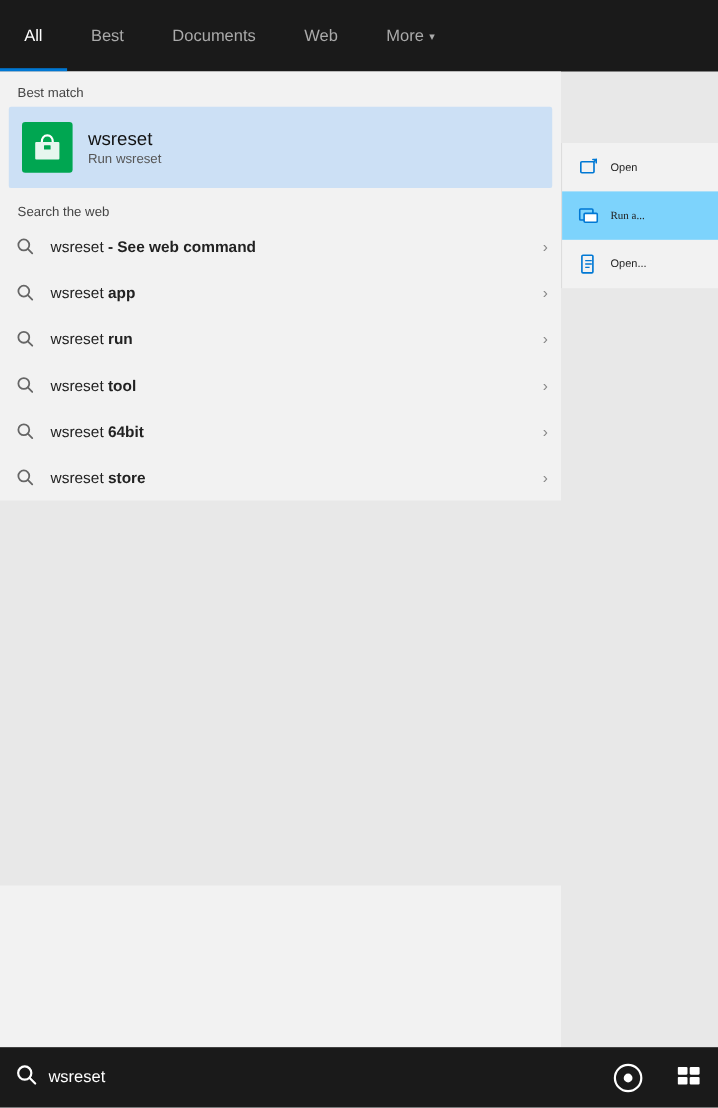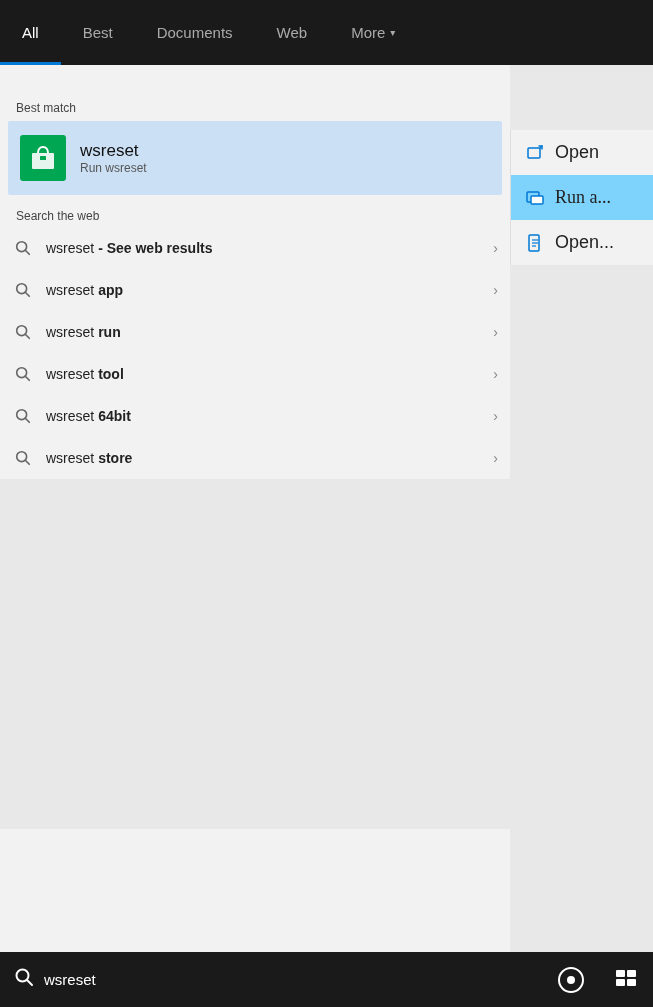--- a/index.html
+++ b/index.html
@@ -60,21 +60,20 @@
       height: calc(1007px - 65px - 55px);
       overflow-y: auto;
     }
 
     
     .section-label {
       font-size: 12px;
       color: #444;
       padding: 12px 16px 6px 16px;
       font-weight: 400;
-      margin-top: 24px;
     }
 
     .best-match-item {
       display: flex;
       align-items: center;
       background: #cce0f5;
       margin: 0 8px 0 8px;
       padding: 14px 12px;
       border-radius: 2px;
       gap: 14px;
@@ -168,21 +167,21 @@
       background: #f2f2f2;
       height: auto;
       padding: 0;
       border-left: 1px solid #ddd;
     }
     .context-item {
       display: flex;
       align-items: center;
       gap: 10px;
       padding: 12px 14px;
-      font-size: 18px;
+      font-size: 10px;
       color: #222;
       cursor: pointer;
     }
     .context-item:nth-child(2) {
       background: #7dd3fc;
       font-family: Liberation Serif, serif;
     }
     .ctx-icon {
       width: 20px;
       height: 20px;
@@ -302,21 +301,21 @@
     <div class="section-label-web">Search the web</div>
 
     <div class="suggestion-item">
       <div class="search-icon-wrap">
         <svg class="search-icon-svg" viewBox="0 0 20 20" fill="none" xmlns="http://www.w3.org/2000/svg">
           <circle cx="8.5" cy="8.5" r="5.5" stroke="#666" stroke-width="1.8"></circle>
           <line x1="12.5" y1="12.5" x2="17" y2="17" stroke="#666" stroke-width="1.8" stroke-linecap="round"></line>
         </svg>
       </div>
       <div class="suggestion-text">
-        <span class="normal">wsreset </span><span class="bold">- See web results</span>
+        <span class="normal">wsreset </span><span class="bold">- See web command</span>
       </div>
       <span class="chevron-right">›</span>
     </div>
 
     <div class="suggestion-item">
       <div class="search-icon-wrap">
         <svg class="search-icon-svg" viewBox="0 0 20 20" fill="none" xmlns="http://www.w3.org/2000/svg">
           <circle cx="8.5" cy="8.5" r="5.5" stroke="#666" stroke-width="1.8"></circle>
           <line x1="12.5" y1="12.5" x2="17" y2="17" stroke="#666" stroke-width="1.8" stroke-linecap="round"></line>
         </svg>

